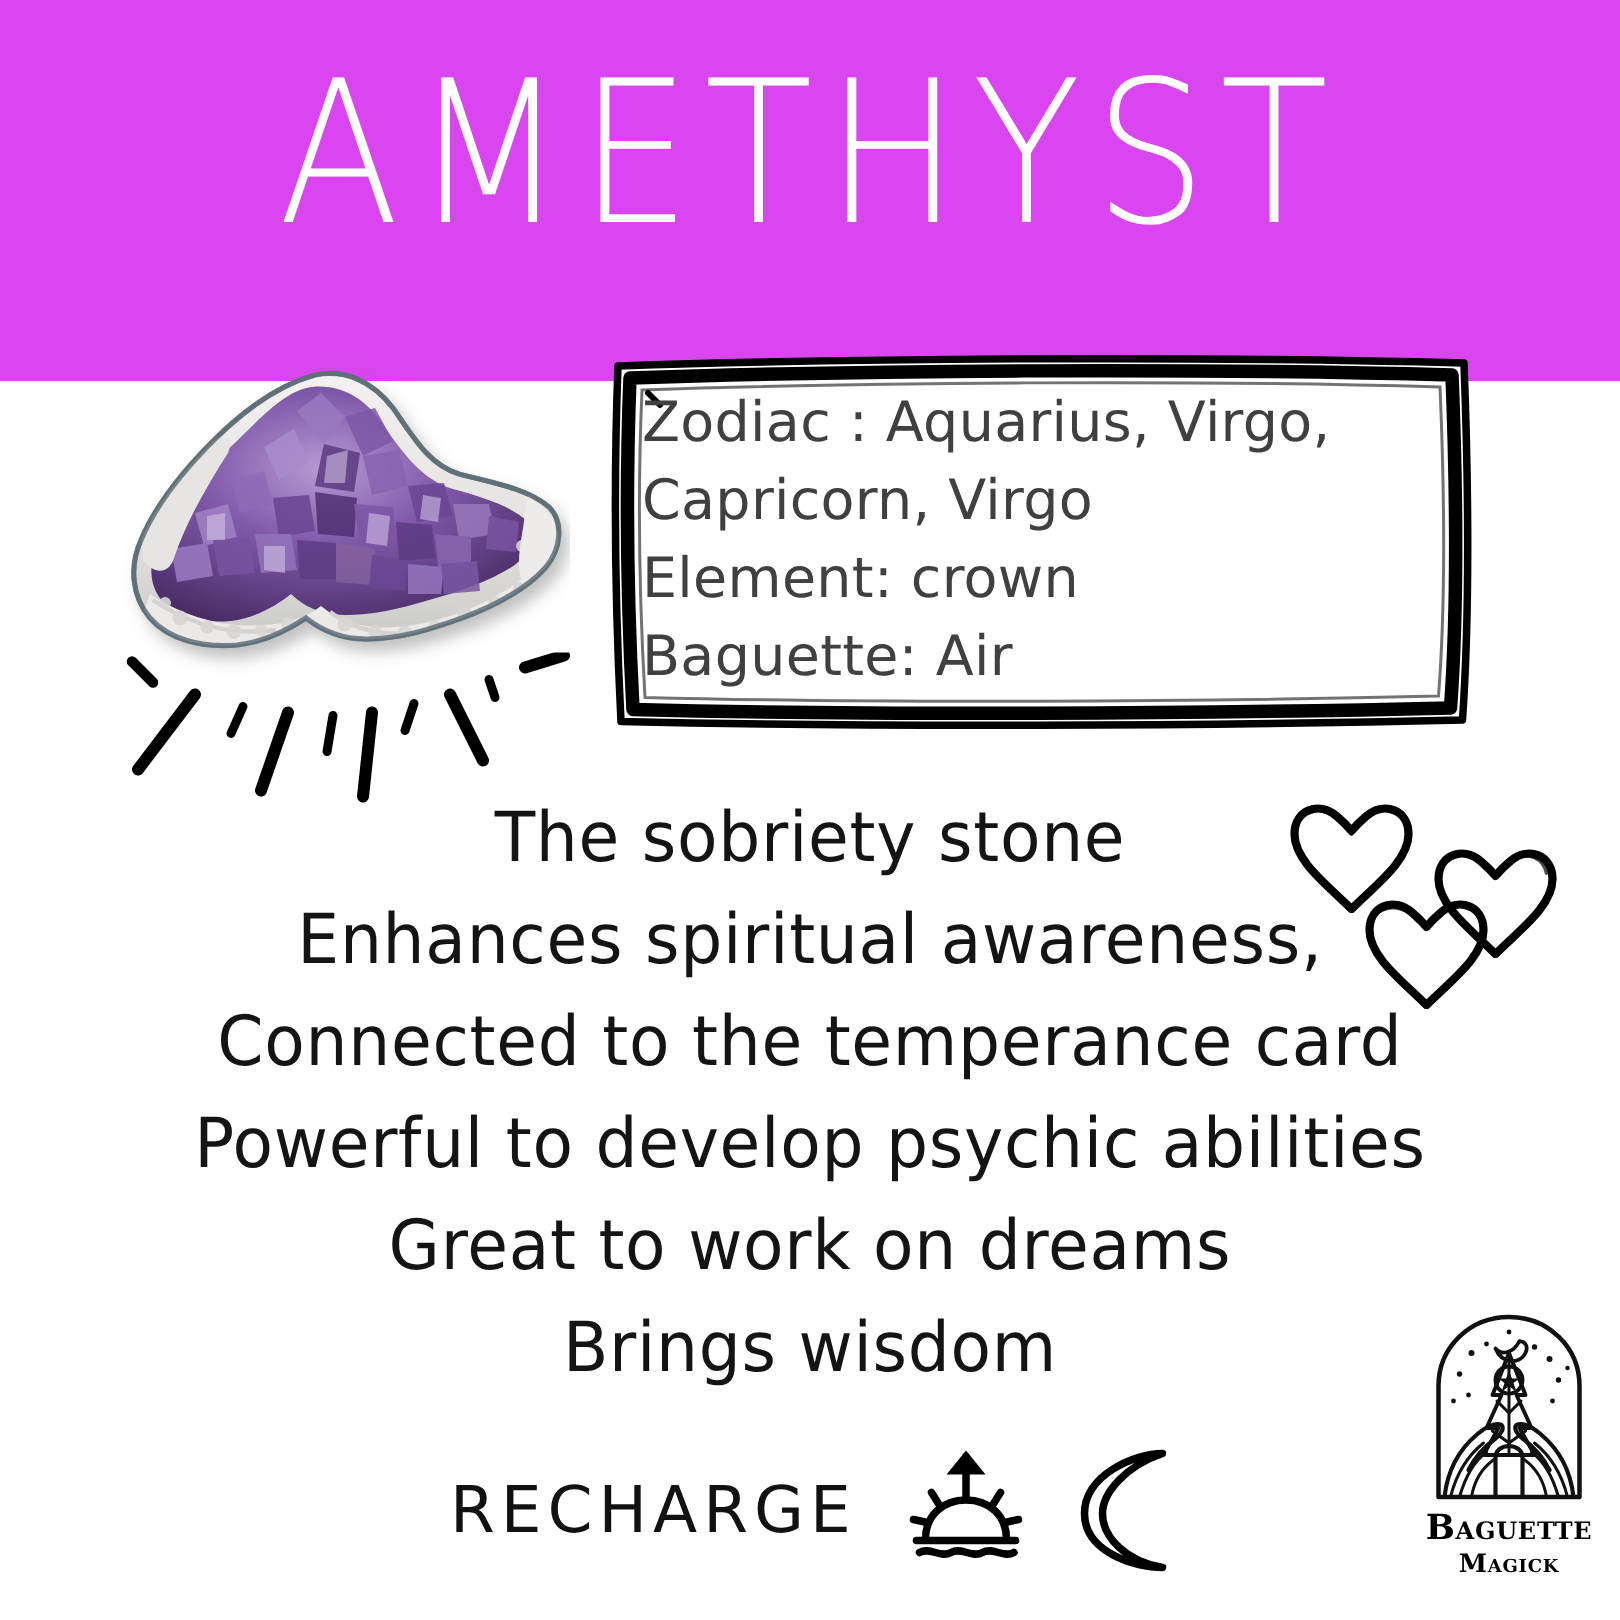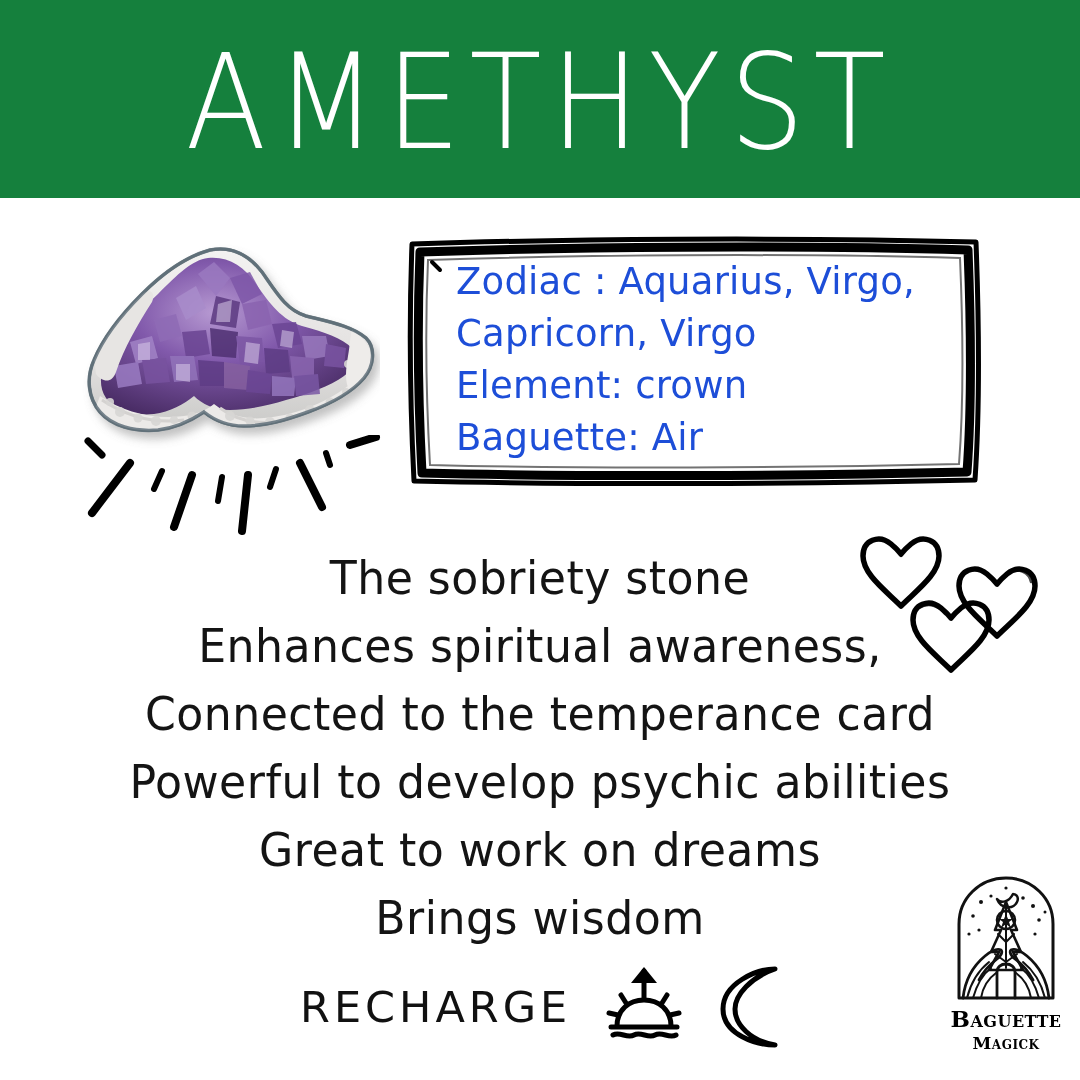--- a/index.html
+++ b/index.html
@@ -6,22 +6,22 @@
   html, body { width:1080px; height:1080px; }
   body {
     background:#ffffff;
     font-family:"DejaVu Sans", sans-serif;
     position:relative;
     overflow:hidden;
   }
 
   
   #header-band {
-    position:absolute; left:0; top:0; width:1080px; height:198px;
-    background:#15803d;
+    position:absolute; left:0; top:0; width:1080px; height:254px;
+    background:#d946ef;
   }
   #page-title {
     position:absolute; left:0; top:36px; width:1080px;
     text-align:center;
     color:#ffffff;
     font-family:"DejaVu Sans", sans-serif;
     font-size:118px;
     font-weight:300;
     letter-spacing:9px;
     line-height:118px;
@@ -39,29 +39,28 @@
   
   #info-box {
     position:absolute; left:402px; top:232px; width:586px; height:258px;
   }
   #info-box-frame { position:absolute; left:0; top:0; }
   #info-box-text {
     position:absolute; left:26px; top:24px; width:546px;
     font-family:"DejaVu Sans", sans-serif;
     font-size:37px;
     line-height:52px;
-    color:#1d4ed8;
+    color:#404040;
     letter-spacing:0.2px;
-    padding-left:28px;
   }
   #info-box-text .info-line { white-space:nowrap; }
 
   
   #body-text {
-    position:absolute; left:0; top:544px; width:1080px;
+    position:absolute; left:0; top:524px; width:1080px;
     text-align:center;
     color:#141414;
   }
   #body-text .body-line {
     font-family:"DejaVu Sans", sans-serif;
     font-size:46px;
     line-height:68px;
     letter-spacing:0.5px;
     transform:scaleX(0.96);
   }

